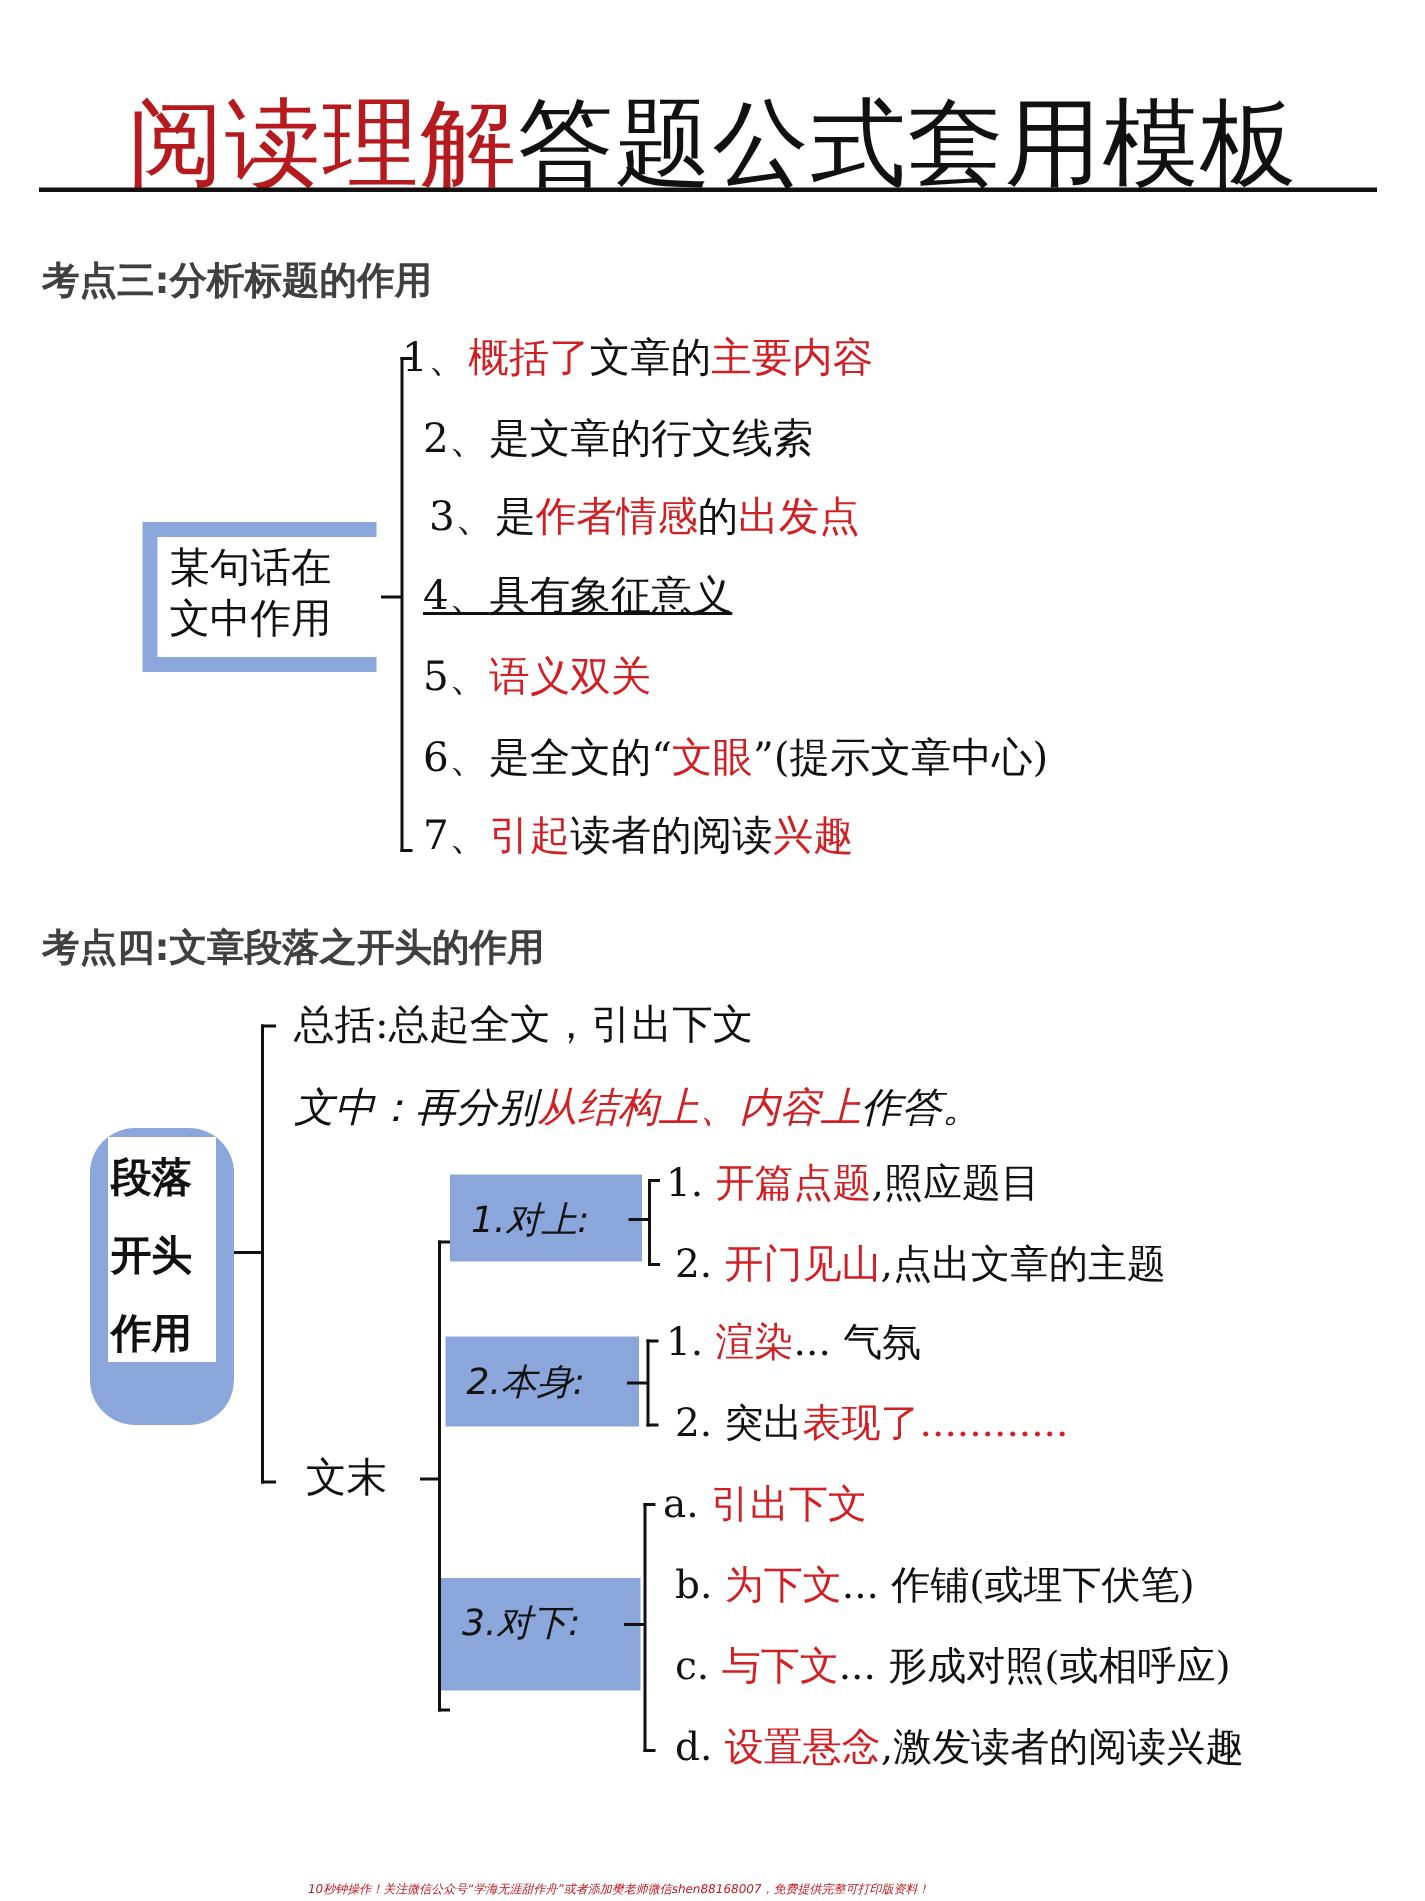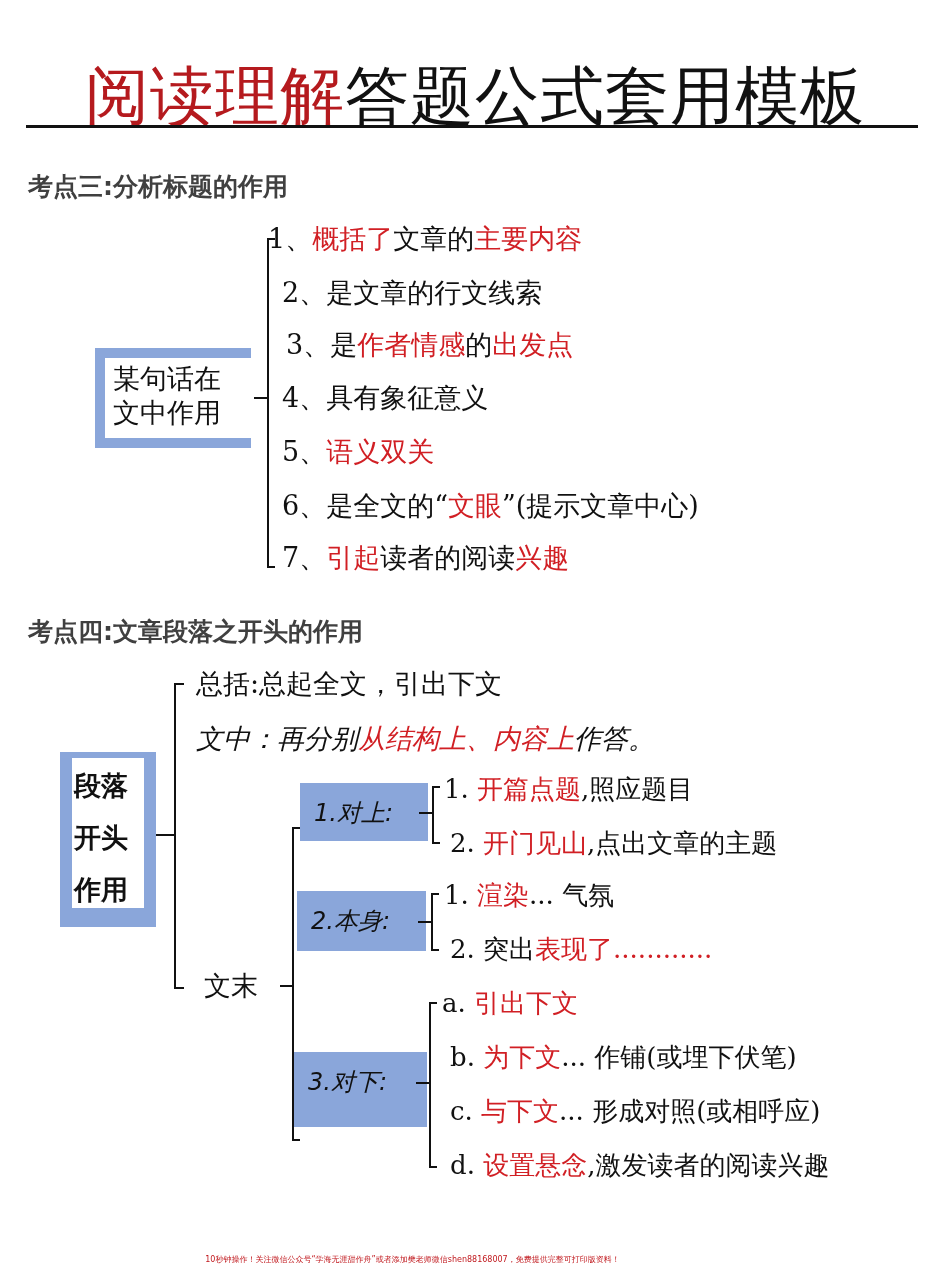--- a/index.html
+++ b/index.html
@@ -11,21 +11,21 @@
   .title .rest { color: #111; }
   .title-rule { left: 26px; top: 125px; width: 892px; height: 3px; background: #111; }
   .sec-head { font-family: "DejaVu Sans", "Liberation Sans", sans-serif; font-weight: bold; color: #404040; font-size: 25px; line-height: 30px; white-space: nowrap; }
   .red { color: #d11f24; }
   .line { font-size: 27px; line-height: 34px; white-space: nowrap; }
   .box-outer { background: #8aa6da; }
   .box-inner { background: #ffffff; position: absolute; }
   .box-text { font-size: 27px; line-height: 34px; }
   .tag { background: #8aa6da; font-family: "DejaVu Sans", "Liberation Sans", sans-serif; font-size: 24px; line-height: 60px; padding-left: 14px; white-space: nowrap; font-style: italic; }
   .stroke { background: #111; position: absolute; }
-  .footer { left: 0; top: 1254px; width: 825px; text-align: center; font-family: "DejaVu Sans", "Liberation Sans", sans-serif; font-size: 8px; color: #c0171c; white-space: nowrap; }
+  .footer { left: 0; top: 1254px; width: 825px; text-align: center; font-family: "DejaVu Sans", "Liberation Sans", sans-serif; font-size: 8px; color: #c0171c; white-space: nowrap; font-style: italic; }
 </style>
 </head>
 <body>
 
 <div class="abs title"><span class="hl">阅读理解</span><span class="rest">答题公式套用模板</span></div>
 <div class="abs title-rule"></div>
 
 <div class="abs sec-head" style="left:28px; top:172px;">考点三:分析标题的作用</div>
 
 <div class="abs box-outer" style="left:95px; top:348px; width:156px; height:100px;">
@@ -37,29 +37,29 @@
 
 <div class="stroke" style="left:254px; top:397px; width:14px; height:2px;"></div>
 <div class="stroke" style="left:267px; top:238px; width:2px; height:330px;"></div>
 <div class="stroke" style="left:267px; top:238px; width:8px; height:2px;"></div>
 <div class="stroke" style="left:267px; top:566px; width:8px; height:2px;"></div>
 
 <div id="s3-items">
     <div class="abs line" style="left: 268px; top: 222px;"><span>1、</span><span class="red">概括了</span><span>文章的</span><span class="red">主要内容</span></div>
     <div class="abs line" style="left: 282px; top: 276px;"><span>2、</span><span>是文章的行文线索</span></div>
     <div class="abs line" style="left: 286px; top: 328px;"><span>3、</span><span>是</span><span class="red">作者情感</span><span>的</span><span class="red">出发点</span></div>
-    <div class="abs line" style="left: 282px; top: 381px;"><span>4、</span><span>具有象征意义</span></div>
+    <div class="abs line" style="left: 282px; top: 381px; text-decoration: underline;"><span>4、</span><span>具有象征意义</span></div>
     <div class="abs line" style="left: 282px; top: 435px;"><span>5、</span><span class="red">语义双关</span></div>
     <div class="abs line" style="left: 282px; top: 489px;"><span>6、</span><span>是全文的“</span><span class="red">文眼</span><span>”(提示文章中心)</span></div>
     <div class="abs line" style="left: 282px; top: 541px;"><span>7、</span><span class="red">引起</span><span>读者的阅读</span><span class="red">兴趣</span></div>
   </div>
 
 <div class="abs sec-head" style="left:28px; top:617px;">考点四:文章段落之开头的作用</div>
 
-<div class="abs box-outer" style="left:60px; top:752px; width:96px; height:175px;">
+<div class="abs box-outer" style="left:60px; top:752px; width:96px; height:198px;border-radius:30px;">
   <div class="box-inner" style="left:12px; top:6px; width:72px; height:150px; padding:12px 0 0 2px;">
     <div class="box-text" style="font-weight:bold; line-height:52px; margin-top:-10px;">段落</div>
     <div class="box-text" style="font-weight:bold; line-height:52px;">开头</div>
     <div class="box-text" style="font-weight:bold; line-height:52px;">作用</div>
   </div>
 </div>
 
 <div class="stroke" style="left:156px; top:834px; width:18px; height:2px;"></div>
 <div class="stroke" style="left:174px; top:683px; width:2px; height:306px;"></div>
 <div class="stroke" style="left:174px; top:683px; width:10px; height:2px;"></div>

